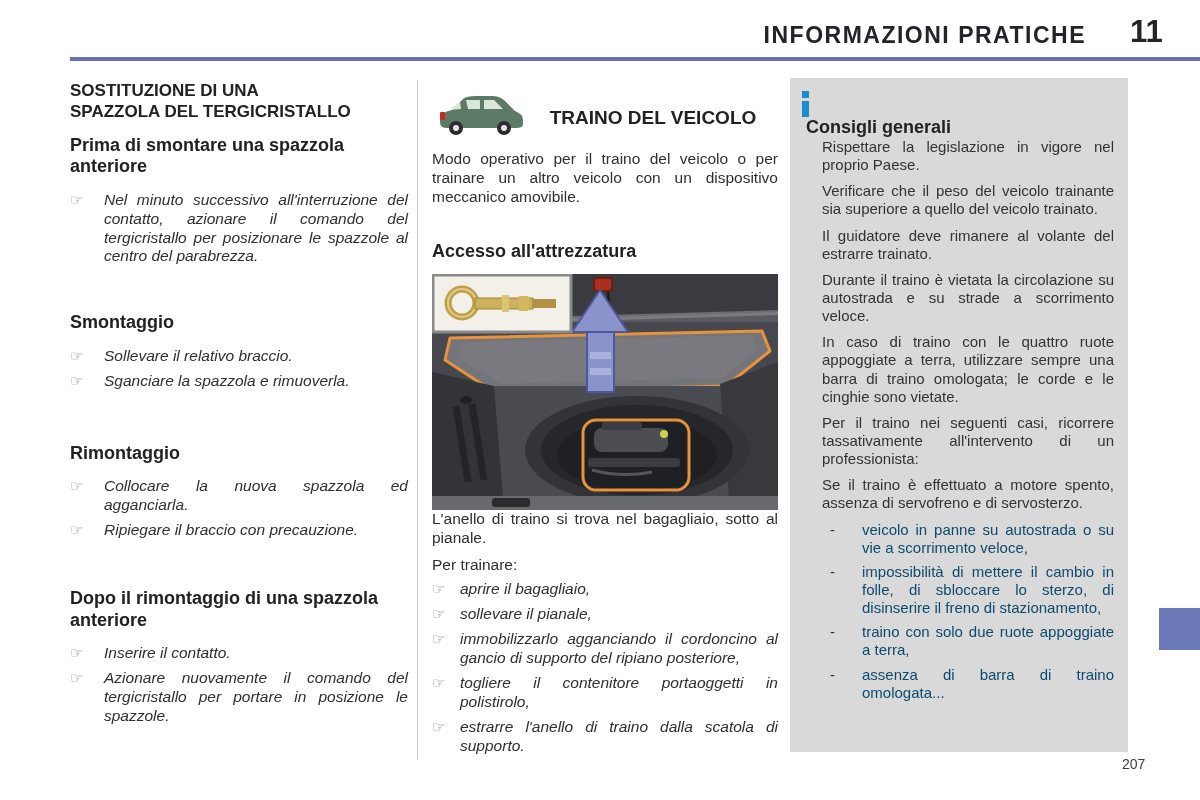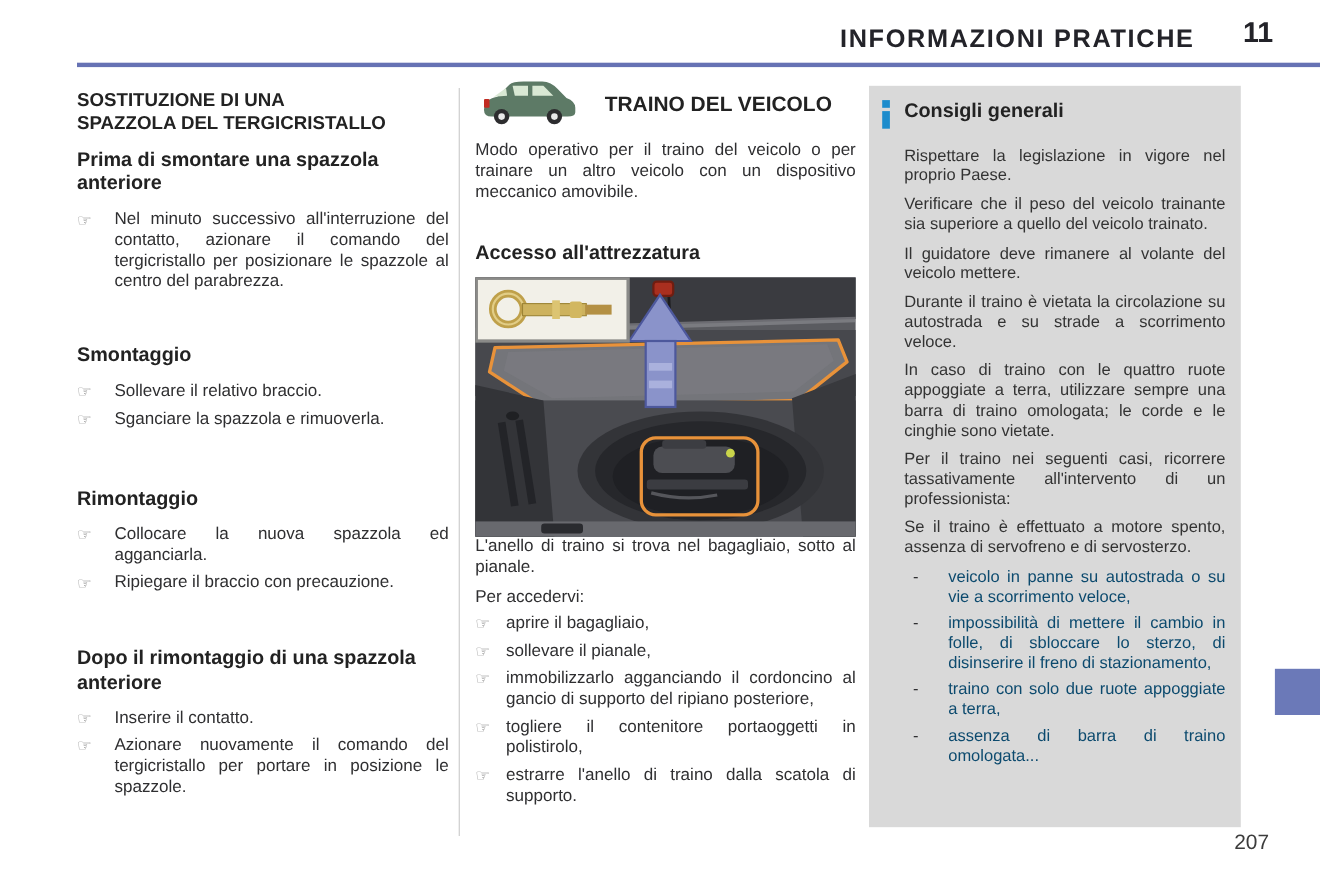--- a/index.html
+++ b/index.html
@@ -2,67 +2,67 @@
 <html><head>
 <meta charset="utf-8">
 <style>
   html,body{margin:0;padding:0;background:#fff;}
   body{font-family:"Liberation Sans","DejaVu Sans",sans-serif;color:#2f2f31;}
   .page{position:relative;width:1200px;height:800px;background:#fff;overflow:hidden;}
 
   
   .hdr-title{position:absolute;top:22px;right:114px;font-size:23px;font-weight:bold;
     letter-spacing:1.5px;color:#232329;white-space:nowrap;}
-  .hdr-chapter{position:absolute;top:14px;left:1130px;font-size:26px;font-weight:bold;color:#232329;}
+  .hdr-chapter{position:absolute;top:14px;left:1130px;font-size:31px;font-weight:bold;color:#232329;}
   .hdr-rule{position:absolute;top:57px;left:70px;right:0;height:4px;background:#6672b4;}
 
   
   .col-left{position:absolute;left:70px;top:80px;width:338px;}
   .col-divider{position:absolute;left:417px;top:80px;width:1px;height:680px;background:#c9c9c9;}
-  .col-mid{position:absolute;left:432px;top:70px;width:346px;}
+  .col-mid{position:absolute;left:432px;top:92px;width:346px;}
 
   h1.sec-title{font-size:17px;line-height:1.25;margin:0 0 12px 0;color:#222;}
   h2.sub{font-size:18px;line-height:1.2;margin:0 0 13px 0;color:#222;}
   p.body{font-size:15.5px;line-height:1.22;text-align:justify;margin:0 0 8px 0;}
 
   ul.hand{list-style:none;margin:0;padding:0;}
   ul.hand li{display:flex;margin:0 0 6px 0;}
   .hand .glyph{flex:0 0 34px;color:#8a8a8a;font-size:15px;line-height:1.2;
     font-family:"DejaVu Sans",sans-serif;}
-  .hand .txt{flex:1;font-size:15.5px;line-height:1.22;text-align:justify;}
+  .hand .txt{flex:1;font-size:15.5px;line-height:1.22;text-align:justify;font-style:italic;}
   .col-mid ul.hand .glyph{flex:0 0 28px;}
   .gap40{height:40px;} .gap48{height:46px;} .gap44{height:42px;}
 
   
   .mid-head{display:flex;align-items:center;height:52px;margin-bottom:6px;}
   .mid-head .car{flex:0 0 96px;}
   .mid-head .t{flex:1;text-align:center;font-size:19px;font-weight:bold;color:#222;}
   h2.access{font-size:18px;margin:34px 0 12px 0;color:#222;}
   figure.photo{margin:0;padding:0;line-height:0;}
   .cap{margin-top:10px;}
   .plain{font-size:15.5px;line-height:1.22;margin:0 0 6px 0;}
 
   
   .panel{position:absolute;left:790px;top:78px;width:338px;height:674px;background:#d9d9d9;
     box-sizing:border-box;padding:12px 12px 0 10px;overflow:hidden;}
-  .panel-head{display:flex;align-items:flex-start;margin-bottom:16px;}
+  .panel-head{display:flex;align-items:flex-start;margin-bottom:0;flex-direction:column;}
   .info-glyph{flex:0 0 16px;padding-top:1px;}
   .info-glyph .dot{width:7px;height:7px;background:#1d8ccc;margin:0 0 3px 2px;}
   .info-glyph .stem{width:7px;height:16px;background:#1d8ccc;margin-left:2px;}
   .panel-head h3{font-size:18px;margin:0 0 0 6px;color:#222;}
   .panel p{font-size:15px;line-height:1.21;text-align:justify;margin:0 0 8px 22px;
     margin-right:2px;color:#333;}
   .panel ul{list-style:none;margin:2px 0 0 22px;padding:0;}
   .panel ul li{display:flex;margin-bottom:6px;}
   .panel .dash{flex:0 0 32px;padding-left:8px;font-size:15px;line-height:1.21;}
   .panel .dtxt{flex:1;font-size:15px;line-height:1.21;text-align:justify;margin-right:2px;color:#0c4a6e;}
 
   
   .side-tab{position:absolute;left:1159px;top:608px;width:41px;height:42px;background:#6b79b8;}
-  .pageno{position:absolute;left:1122px;top:756px;font-size:19px;color:#3c3c3c;}
+  .pageno{position:absolute;left:1122px;top:756px;font-size:14px;color:#3c3c3c;}
 </style>
 </head>
 <body>
 
 <div class="page">
 
   <div class="hdr-title">INFORMAZIONI PRATICHE</div>
   <div class="hdr-chapter">11</div>
   <div class="hdr-rule"></div>
 
@@ -201,21 +201,21 @@
             <rect x="43" y="24" width="58" height="11" fill="#cdb25e" stroke="#9d8435" stroke-width="1"></rect>
             <rect x="70" y="21" width="7" height="17" fill="#dcc472"></rect>
             <rect x="86" y="22" width="11" height="15" rx="2" fill="#d2b760"></rect>
             <rect x="100" y="25" width="24" height="9" fill="#b49044"></rect>
           </g>
         </g>
       </svg>
     </figure>
 
     <p class="body cap">L'anello di traino si trova nel bagagliaio, sotto al pianale.</p>
-    <p class="plain">Per accedervi:</p>
+    <p class="plain">Per trainare:</p>
 
     <ul class="hand">
       <li>
         <span class="glyph">☞</span>
         <span class="txt">aprire il bagagliaio,</span>
       </li>
       <li>
         <span class="glyph">☞</span>
         <span class="txt">sollevare il pianale,</span>
       </li>
@@ -237,21 +237,21 @@
   <div class="panel">
     <div class="panel-head">
       <span class="info-glyph">
         <span class="dot" style="display:block"></span>
         <span class="stem" style="display:block"></span>
       </span>
       <h3>Consigli generali</h3>
     </div>
     <p>Rispettare la legislazione in vigore nel proprio Paese.</p>
     <p>Verificare che il peso del veicolo trainante sia superiore a quello del veicolo trainato.</p>
-    <p>Il guidatore deve rimanere al volante del veicolo mettere.</p>
+    <p>Il guidatore deve rimanere al volante del estrarre trainato.</p>
     <p>Durante il traino è vietata la circolazione su autostrada e su strade a scorrimento veloce.</p>
     <p>In caso di traino con le quattro ruote appoggiate a terra, utilizzare sempre una barra di traino omologata; le corde e le cinghie sono vietate.</p>
     <p>Per il traino nei seguenti casi, ricorrere tassativamente all'intervento di un professionista:</p>
     <p>Se il traino è effettuato a motore spento, assenza di servofreno e di servosterzo.</p>
     <ul>
       <li>
         <span class="dash">-</span>
         <span class="dtxt">veicolo in panne su autostrada o su vie a scorrimento veloce,</span>
       </li>
       <li>

